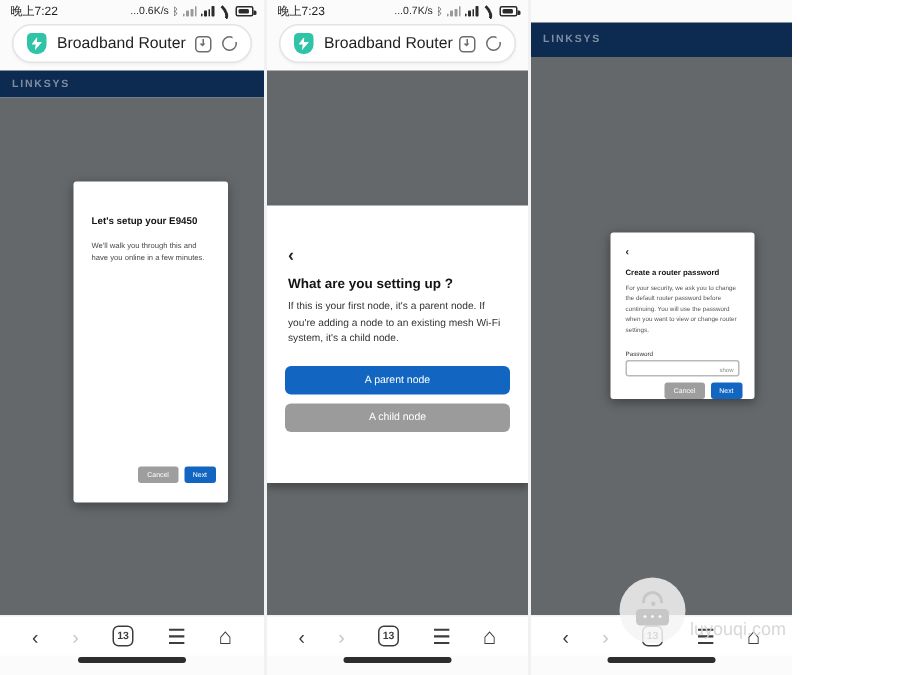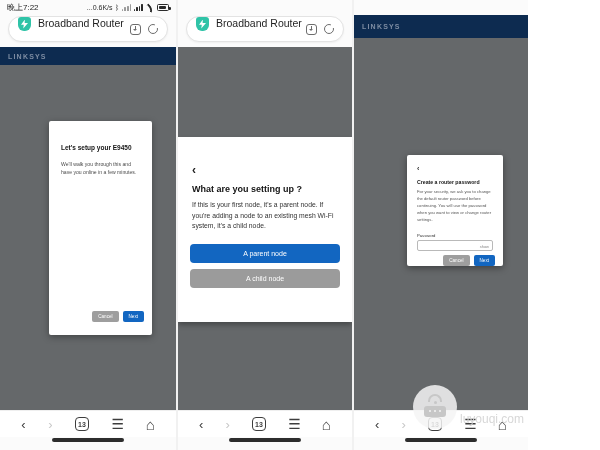--- a/index.html
+++ b/index.html
@@ -18,21 +18,21 @@
   .sigbars i { width:1.6px; background:#2b2b2b; border-radius:0.5px; }
   .sigbars i:nth-child(1){height:2.5px}.sigbars i:nth-child(2){height:4px}
   .sigbars i:nth-child(3){height:5.5px}.sigbars i:nth-child(4){height:7px}
   .sigbars.dim i { background:#9a9a9a; }
   .wifi { width:9px; height:5px; border:2px solid #2b2b2b; border-bottom:none; border-left:none; border-radius:0 100% 0 0; transform:rotate(45deg) translateY(1px); }
   .batt { width:12px; height:6.5px; border:1px solid #2b2b2b; border-radius:1.5px; position:relative; }
   .batt::after { content:""; position:absolute; right:-2.5px; top:1.5px; width:1.5px; height:3px; background:#2b2b2b; border-radius:0 1px 1px 0; }
   .batt i { position:absolute; left:0.5px; top:0.5px; bottom:0.5px; width:7px; background:#2b2b2b; border-radius:1px; }
 
   
-  .searchbar { position:absolute; top:16px; left:8px; right:8px; height:26px; background:#fff; border:1px solid #e3e3e3; border-radius:14px; display:flex; padding:0 9px; box-shadow:0 1px 2px rgba(0,0,0,0.05); }
+  .searchbar { position:absolute; top:16px; left:8px; right:8px; height:26px; background:#fff; border:1px solid #e3e3e3; border-radius:14px; display:flex; align-items:center; padding:0 9px; box-shadow:0 1px 2px rgba(0,0,0,0.05); }
   .shield { width:13px; height:14px; background:#2fc3a7; border-radius:3px 3px 6px 6px; position:relative; flex:none; }
   .shield i { position:absolute; left:3px; top:2.5px; width:7px; height:9px; background:#fff; clip-path:polygon(55% 0,0 58%,40% 58%,32% 100%,100% 38%,52% 38%); }
   .search-title { font-size:10.5px; color:#1f1f1f; font-weight:500; margin-left:7px; flex:1; }
   .sb-icons { display:flex; align-items:center; gap:7px; }
   .bm-box { width:11px; height:11px; border:1.2px solid #6d6d6d; border-radius:3px; position:relative; }
   .bm-box i { position:absolute; left:3.8px; top:1.5px; width:1.2px; height:4px; background:#6d6d6d; }
   .bm-box i::after { content:""; position:absolute; left:-1.6px; top:3.2px; border:2.2px solid transparent; border-top-color:#6d6d6d; }
   .refresh { width:10px; height:10px; border:1.3px solid #6d6d6d; border-radius:50%; position:relative; }
   .refresh::after { content:""; position:absolute; right:-1.5px; top:-1.5px; width:4px; height:4px; background:#fff; }
 
@@ -154,20 +154,43 @@
       <span class="tb-ic">‹</span>
       <span class="tb-ic tb-fwd">›</span>
       <span class="tb-tabs">13</span>
       <span class="tb-menu">☰</span>
       <span class="tb-home">⌂</span>
     </div>
     <div class="homebar"></div>
   </div>
 
   <div class="panel bordered">
+    <div class="statusbar">
+      <span class="st-time">晚上7:23</span>
+      <span class="st-right">
+        <span class="st-net">...0.7K/s</span>
+        <span class="st-glyph">ᛒ</span>
+        <span class="sigbars dim">
+            <i></i>
+            <i></i>
+            <i></i>
+            <i></i>
+          </span>
+        <span class="sigbars">
+            <i></i>
+            <i></i>
+            <i></i>
+            <i></i>
+          </span>
+        <span class="wifi"></span>
+        <span class="batt">
+            <i></i>
+          </span>
+      </span>
+    </div>
     <div class="searchbar">
       <span class="shield">
           <i></i>
         </span>
       <span class="search-title">Broadband Router</span>
       <span class="sb-icons">
         <span class="bm-box">
             <i></i>
           </span>
         <span class="refresh"></span>

